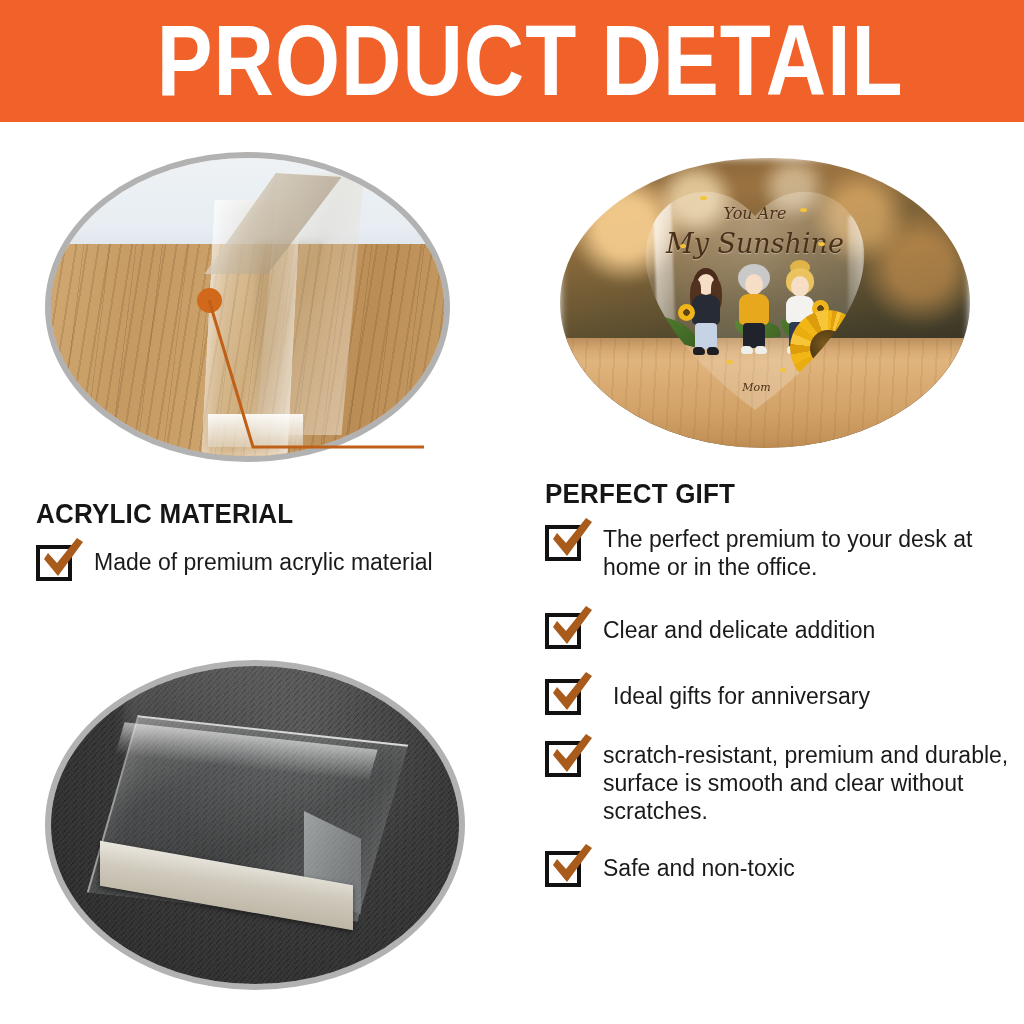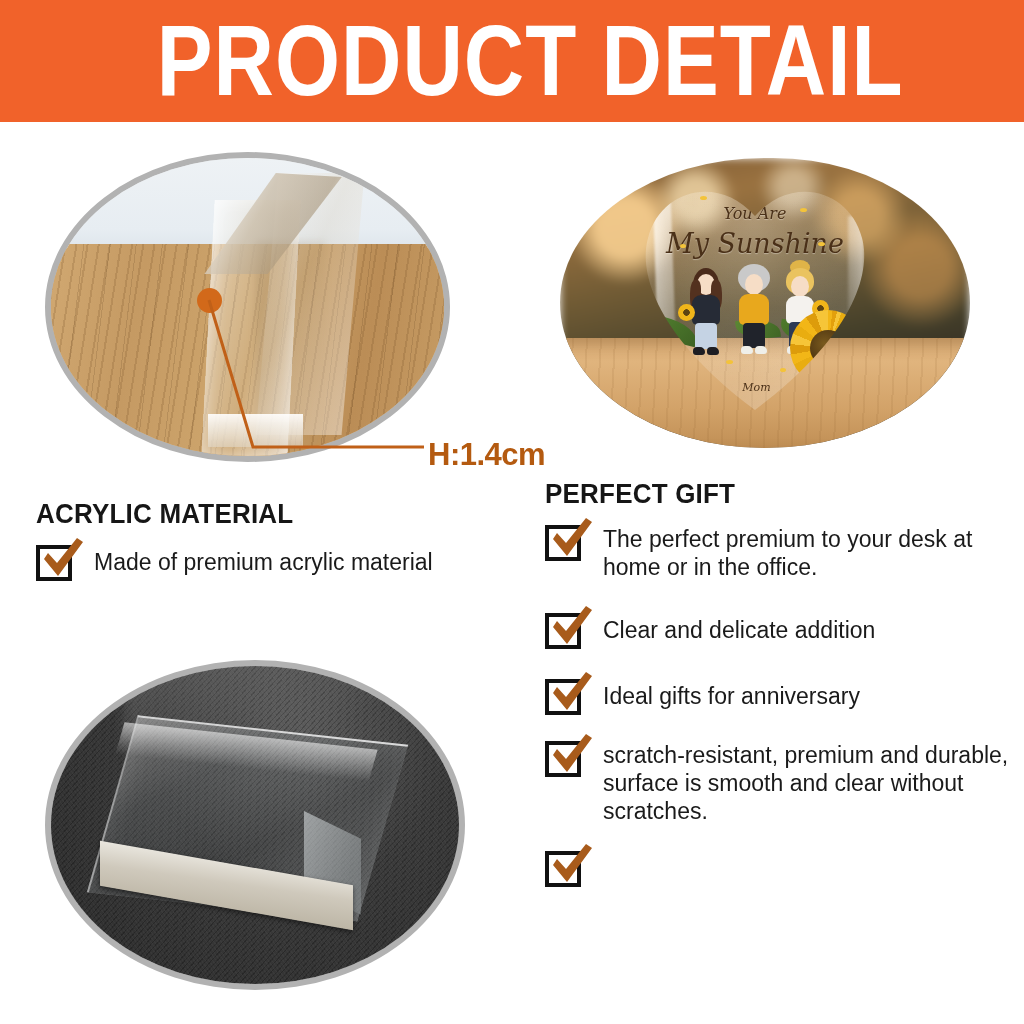--- a/index.html
+++ b/index.html
@@ -314,21 +314,20 @@
       <div class="acr-face"></div>
       <div class="acr-bevel"></div>
       <div class="acr-foot"></div>
     </div>
   </div>
 
   <div class="callout-dot"></div>
   <svg class="callout-line">
     <polyline points="209,300 253,447 424,447" fill="none" stroke="#C06018" stroke-width="3"></polyline>
   </svg>
-  <div class="callout-label">H:1.4cm</div>
 
   <div id="hero-scene">
     <div class="bokeh"></div>
     <div class="table-top">
       <div class="table-grain"></div>
     </div>
 
     <div class="heart">
       <div class="heart-inner"></div>
       <div class="heart-rim"></div>
@@ -439,35 +438,36 @@
       </div>
       <div class="feature-text" style="margin-left:22px;margin-top:3px;">Clear and delicate addition</div>
     </div>
 
     <div class="feature-item" style="margin-bottom:26px;">
       <div class="checkbox">
         <svg class="tick" viewBox="0 0 48 48">
           <path d="M6 26 L10 20 L19 30 L39 5 L45 9 L20 43 Z" fill="#A85B1B"></path>
         </svg>
       </div>
-      <div class="feature-text" style="margin-left:22px;margin-top:3px;">Ideal gifts for anniversary</div>
+      <div class="feature-text" style="margin-left:32px;margin-top:3px;">Ideal gifts for anniversary</div>
     </div>
 
     <div class="feature-item" style="margin-bottom:26px;">
       <div class="checkbox">
         <svg class="tick" viewBox="0 0 48 48">
           <path d="M6 26 L10 20 L19 30 L39 5 L45 9 L20 43 Z" fill="#A85B1B"></path>
         </svg>
       </div>
       <div class="feature-text" style="margin-left:22px;margin-top:0px;width:415px;">scratch-resistant, premium and durable, surface is smooth and clear without scratches.</div>
     </div>
 
     <div class="feature-item">
       <div class="checkbox">
         <svg class="tick" viewBox="0 0 48 48">
           <path d="M6 26 L10 20 L19 30 L39 5 L45 9 L20 43 Z" fill="#A85B1B"></path>
         </svg>
       </div>
+      <div class="feature-text" style="margin-left:22px;margin-top:3px;">Safe and non-toxic</div>
     </div>
 
   </div>
 
 </div>
 
 </body></html>

